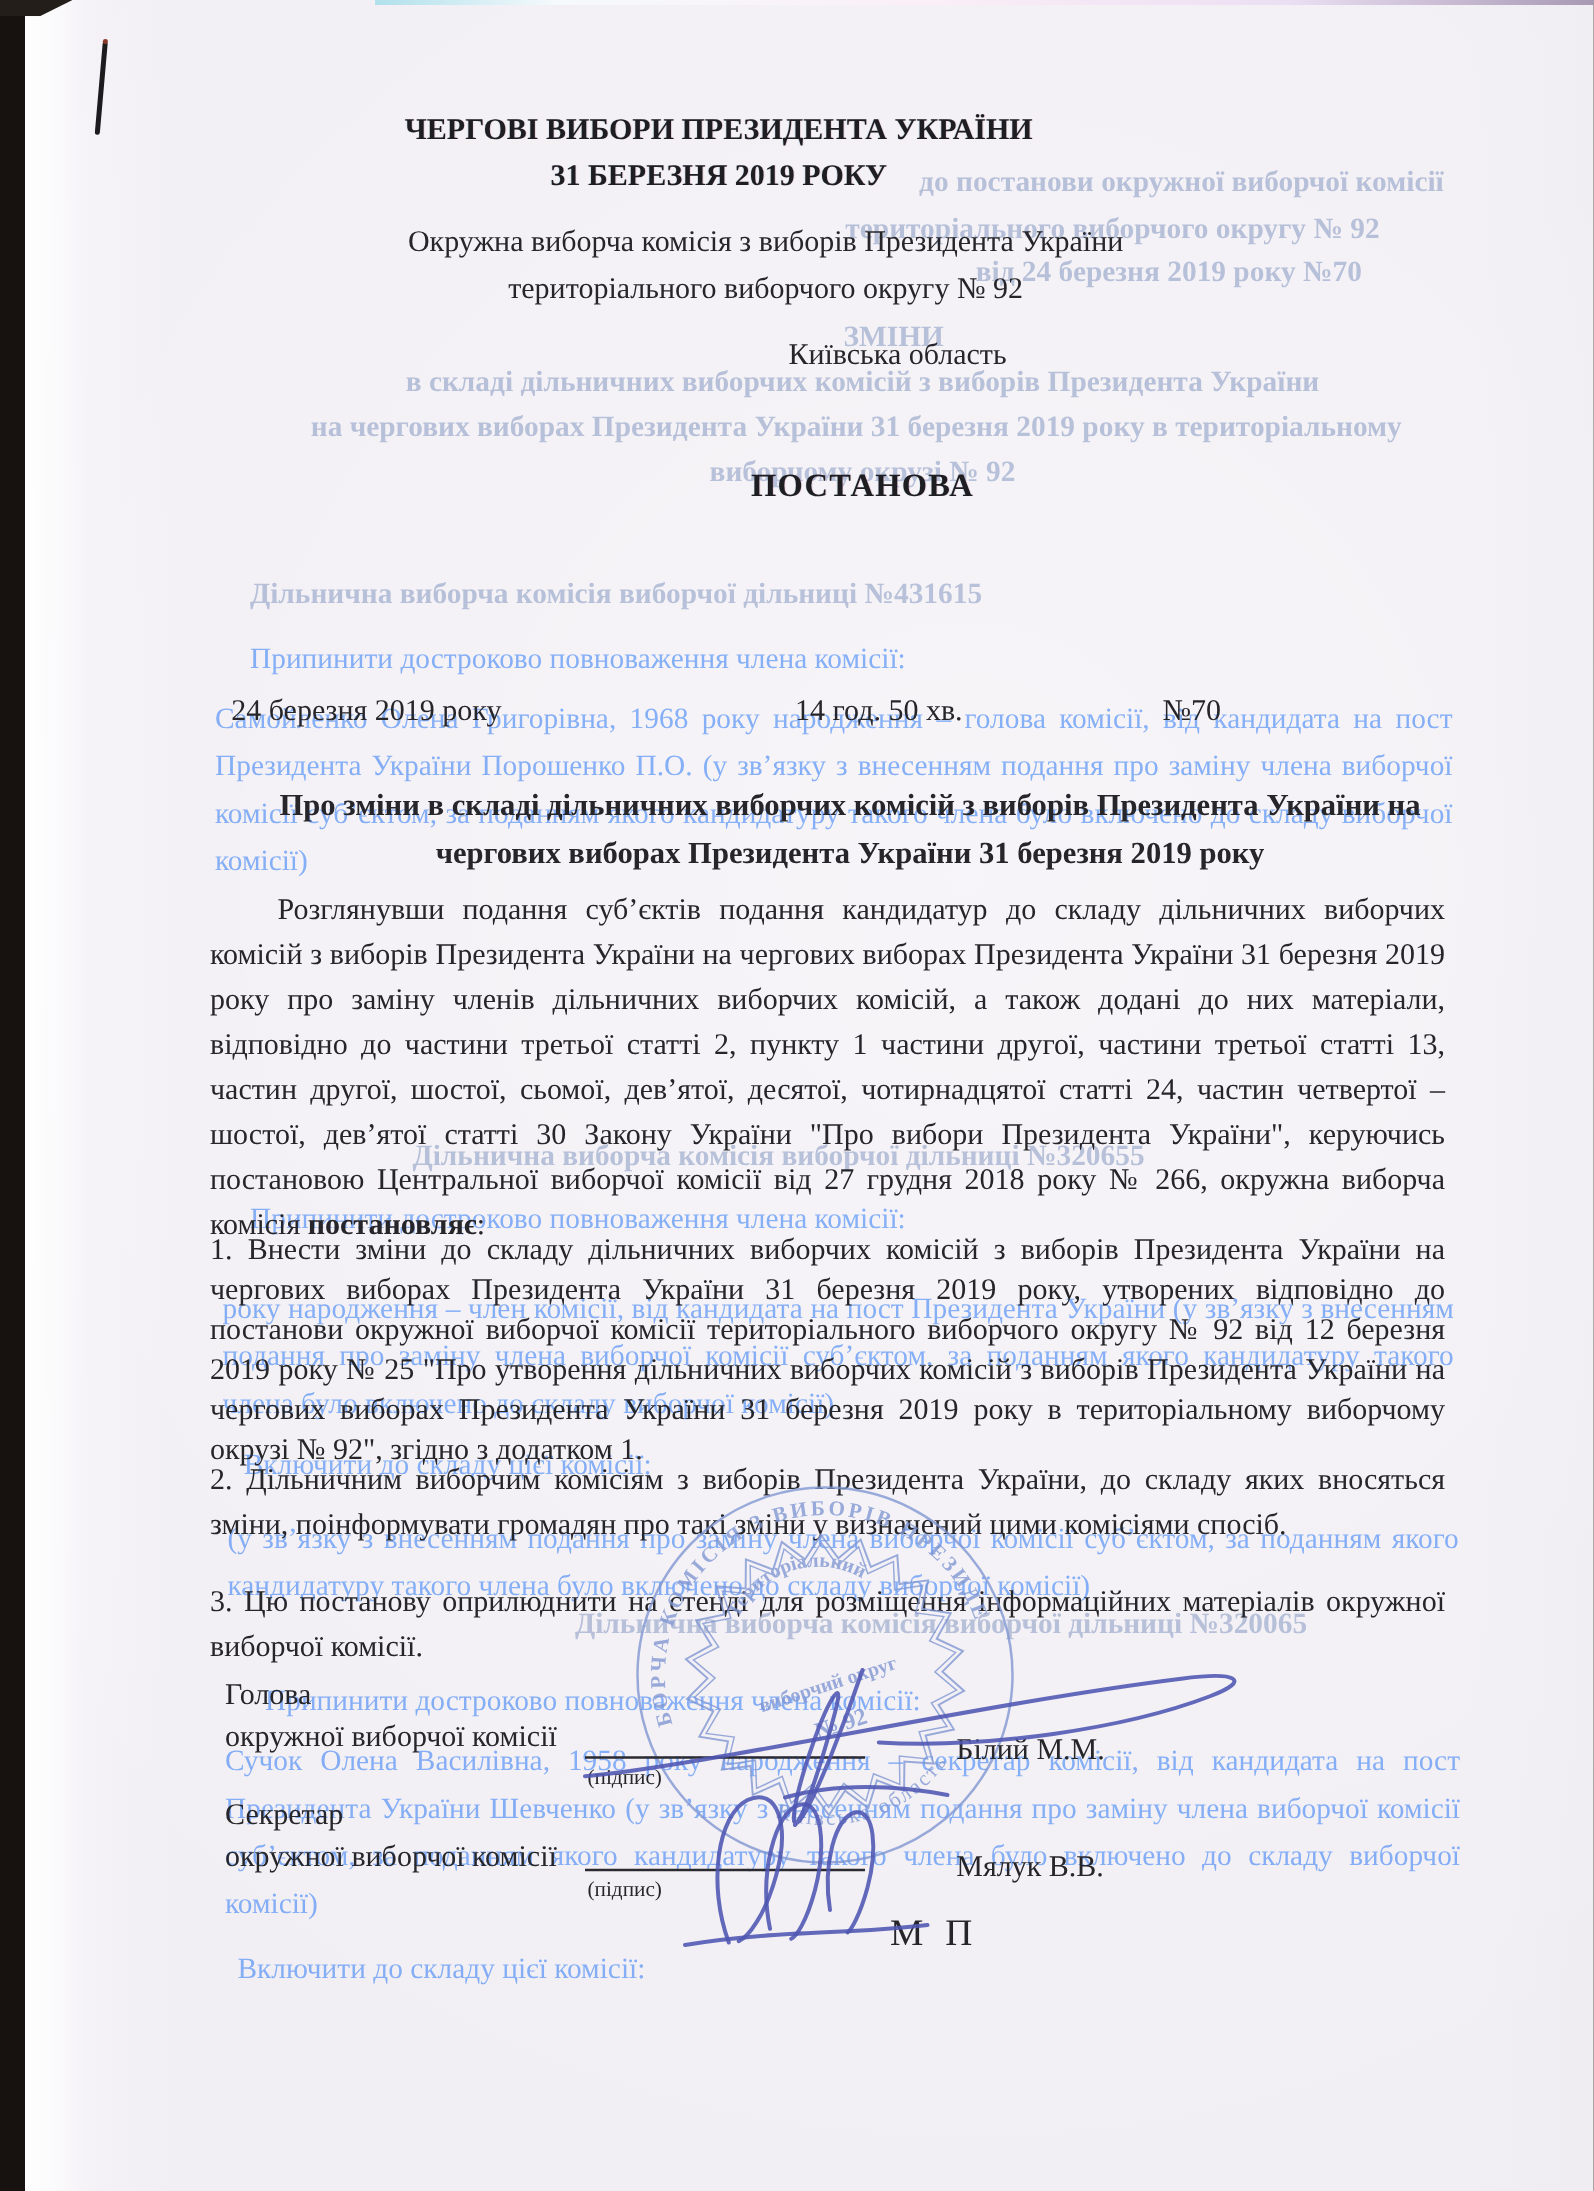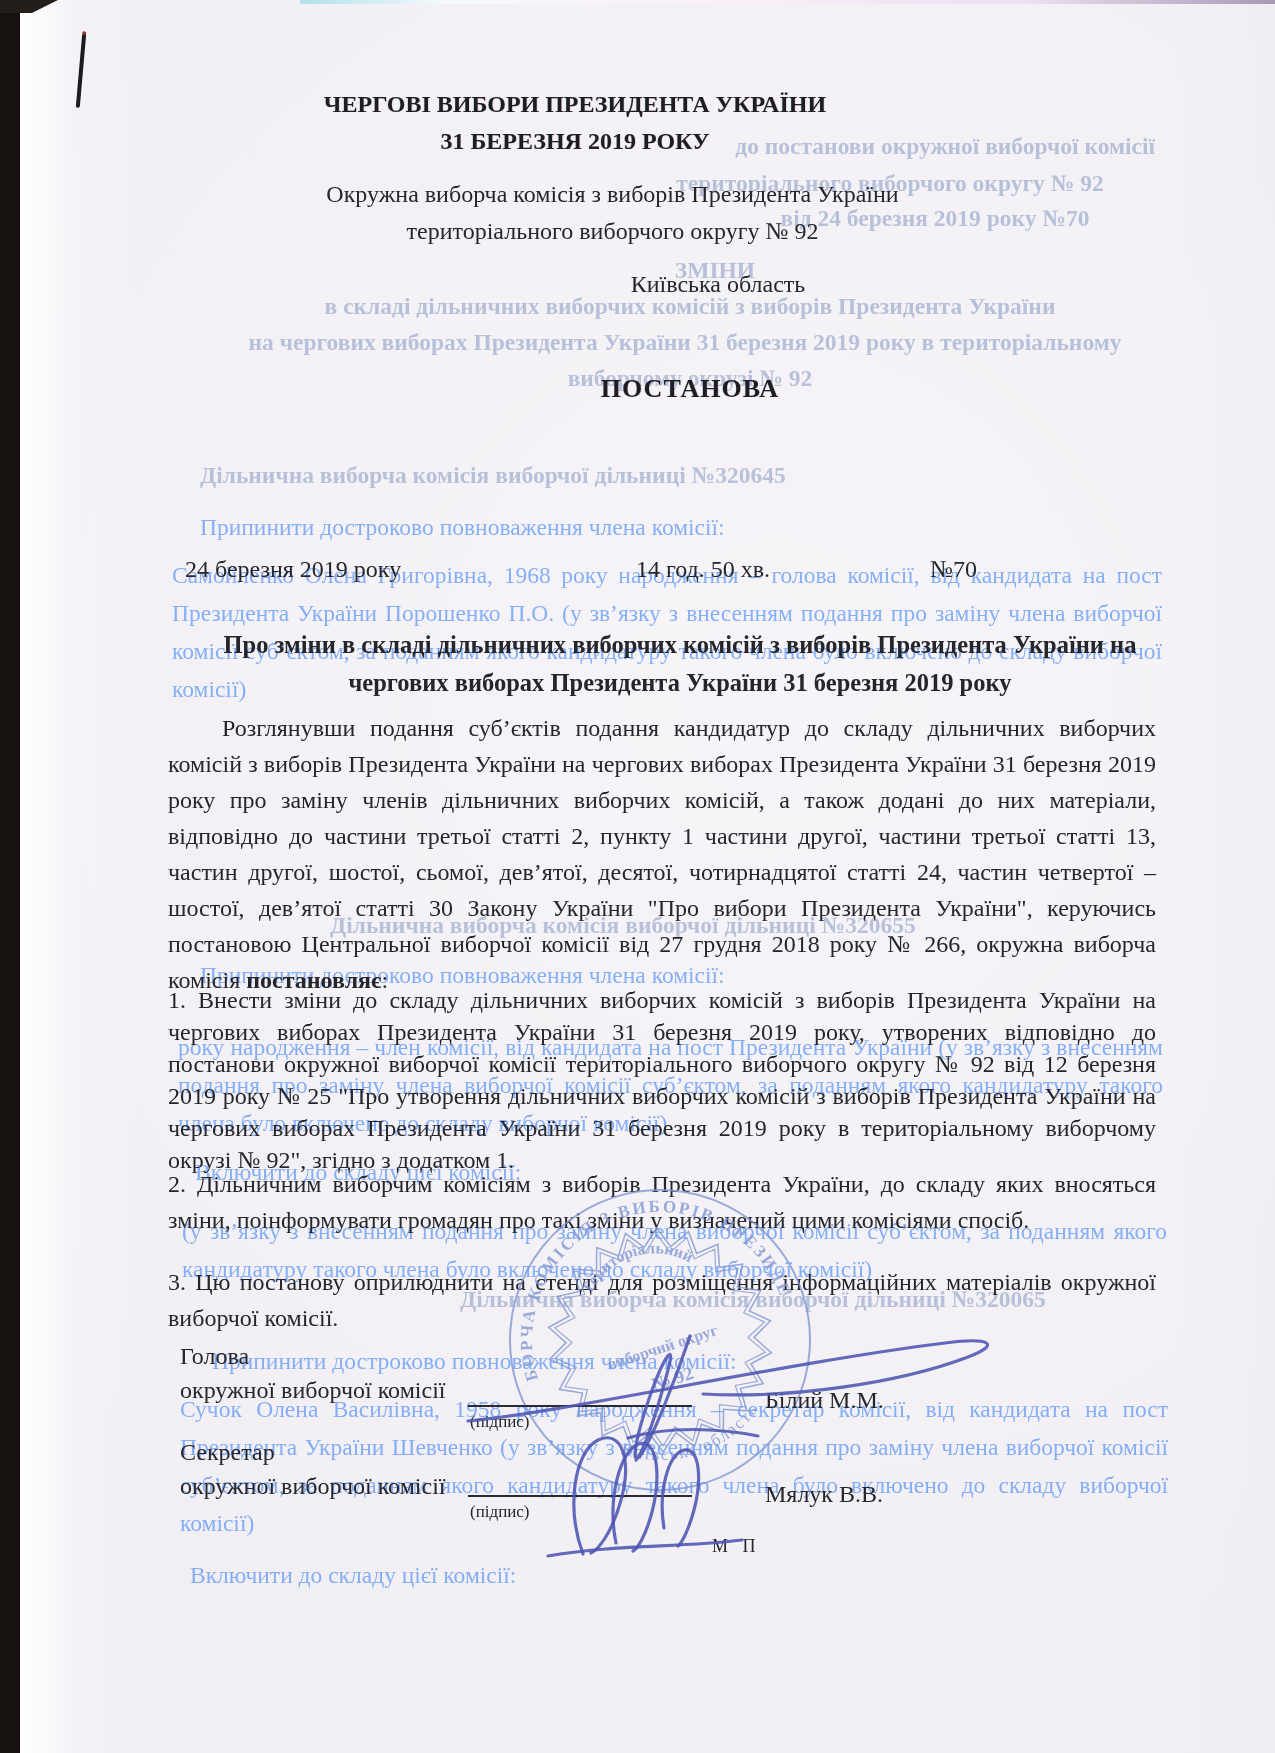--- a/index.html
+++ b/index.html
@@ -71,21 +71,21 @@
   <div class="staple"></div>
 
   <div class="ghost">
     <div class="g0 gb">до постанови окружної виборчої комісії</div>
     <div class="g1 gb">територіального виборчого округу № 92</div>
     <div class="g2 gb">від 24 березня 2019 року №70</div>
     <div class="g3 gb">ЗМІНИ</div>
     <div class="g4 gb">в складі дільничних виборчих комісій з виборів Президента України</div>
     <div class="g5 gb">на чергових виборах Президента України 31 березня 2019 року в територіальному</div>
     <div class="g6 gb">виборчому окрузі № 92</div>
-    <div class="g7 gb">Дільнична виборча комісія виборчої дільниці №320645</div>
+    <div class="g7 gb">Дільнична виборча комісія виборчої дільниці №431615</div>
     <div class="g8">Припинити достроково повноваження члена комісії:</div>
     <div class="g9">Самойленко Олена Григорівна, 1968 року народження – голова комісії, від кандидата на пост Президента України Порошенко П.О. (у зв’язку з внесенням подання про заміну члена виборчої комісії суб’єктом, за поданням якого кандидатуру такого члена було включено до складу виборчої комісії)</div>
     <div class="g10 gb">Дільнична виборча комісія виборчої дільниці №320655</div>
     <div class="g11">Припинити достроково повноваження члена комісії:</div>
     <div class="g12">року народження – член комісії, від кандидата на пост Президента України (у зв’язку з внесенням подання про заміну члена виборчої комісії суб’єктом, за поданням якого кандидатуру такого члена було включено до складу виборчої комісії)</div>
     <div class="g13">Включити до складу цієї комісії:</div>
     <div class="g14">(у зв’язку з внесенням подання про заміну члена виборчої комісії суб’єктом, за поданням якого кандидатуру такого члена було включено до складу виборчої комісії)</div>
     <div class="g15 gb">Дільнична виборча комісія виборчої дільниці №320065</div>
     <div class="g16">Припинити достроково повноваження члена комісії:</div>
     <div class="g17">Сучок Олена Василівна, 1958 року народження – секретар комісії, від кандидата на пост Президента України Шевченко (у зв’язку з внесенням подання про заміну члена виборчої комісії суб’єктом, за поданням якого кандидатуру такого члена було включено до складу виборчої комісії)</div>
@@ -150,21 +150,21 @@
   <div class="sig-line" style="left:468px;top:1405px;width:224px;"></div>
   <div class="sig-cap" style="left:470px;top:1412px;width:220px;">(підпис)</div>
   <div class="doc" style="left:765px;top:1382px;">Білий М.М.</div>
 
   <div class="doc" style="left:180px;top:1434px;">Секретар</div>
   <div class="doc" style="left:180px;top:1468px;">окружної виборчої комісії</div>
   <div class="sig-line" style="left:468px;top:1495px;width:224px;"></div>
   <div class="sig-cap" style="left:470px;top:1502px;width:220px;">(підпис)</div>
   <div class="doc" style="left:765px;top:1476px;">Мялук В.В.</div>
 
-  <div class="doc" style="left:712px;top:1528px;letter-spacing:5px;font-size:18px;text-align:right;">М П</div>
+  <div class="doc" style="left:712px;top:1528px;letter-spacing:5px;font-size:30px;text-align:right;">М П</div>
 
   <svg width="1275" height="1753" viewBox="0 0 1275 1753">
     <g>
       <path class="ink" d="M468,1421 C560,1413 790,1362 945,1343 C990,1337 1002,1344 968,1357 C900,1383 790,1399 703,1394"></path>
       <path class="ink" d="M690,1336 C676,1378 652,1440 640,1456 C630,1468 636,1436 650,1396 C664,1356 676,1340 668,1370 C658,1408 644,1452 636,1460"></path>
       <path class="ink" d="M628,1438 C668,1426 718,1428 758,1436"></path>
     </g>
     <g>
       <path class="ink" d="M583,1554 C566,1508 574,1452 598,1440 C622,1429 632,1460 621,1500 C612,1533 598,1550 591,1553"></path>
       <path class="ink" d="M616,1543 C607,1499 620,1450 639,1444 C658,1438 661,1477 652,1512 C645,1538 637,1549 633,1551"></path>

